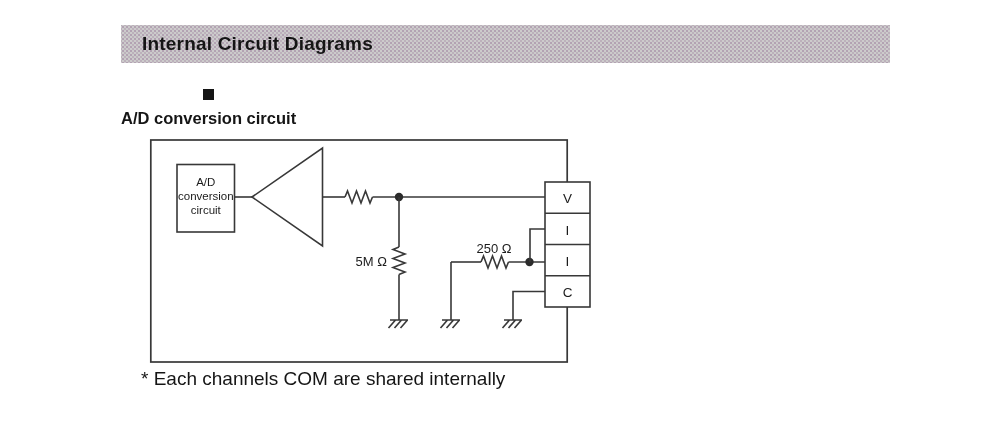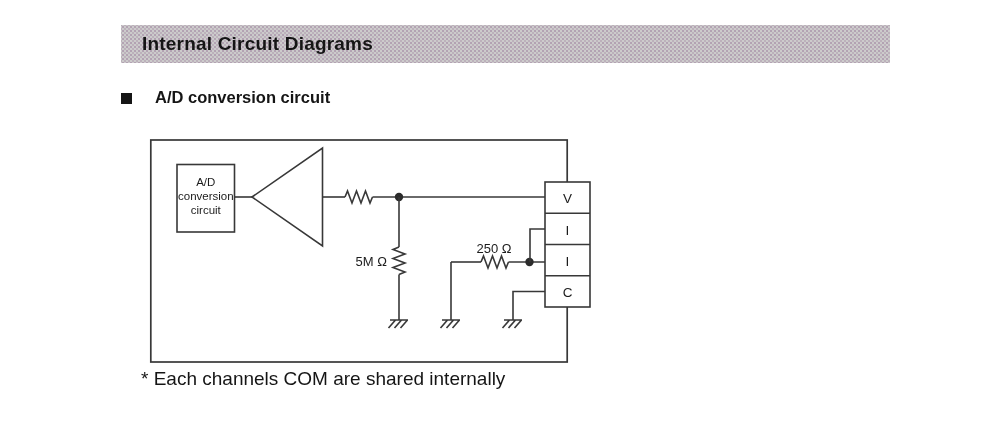--- a/index.html
+++ b/index.html
@@ -29,21 +29,22 @@
     font-size:19px;
     font-weight:bold;
     color:#151515;
     letter-spacing:0.2px;
   }
   .sub-heading{
     position:absolute;
     left:121px;top:88px;
     display:flex;
     align-items:center;
-    gap:23px;
+    gap:9px;
+    flex-direction:column;
   }
   .sub-heading .sq{
     width:11px;height:11px;
     background:#151515;
     flex:0 0 auto;
     margin-top:1px;
   }
   .sub-heading .txt{
     font-size:16.5px;
     font-weight:bold;

